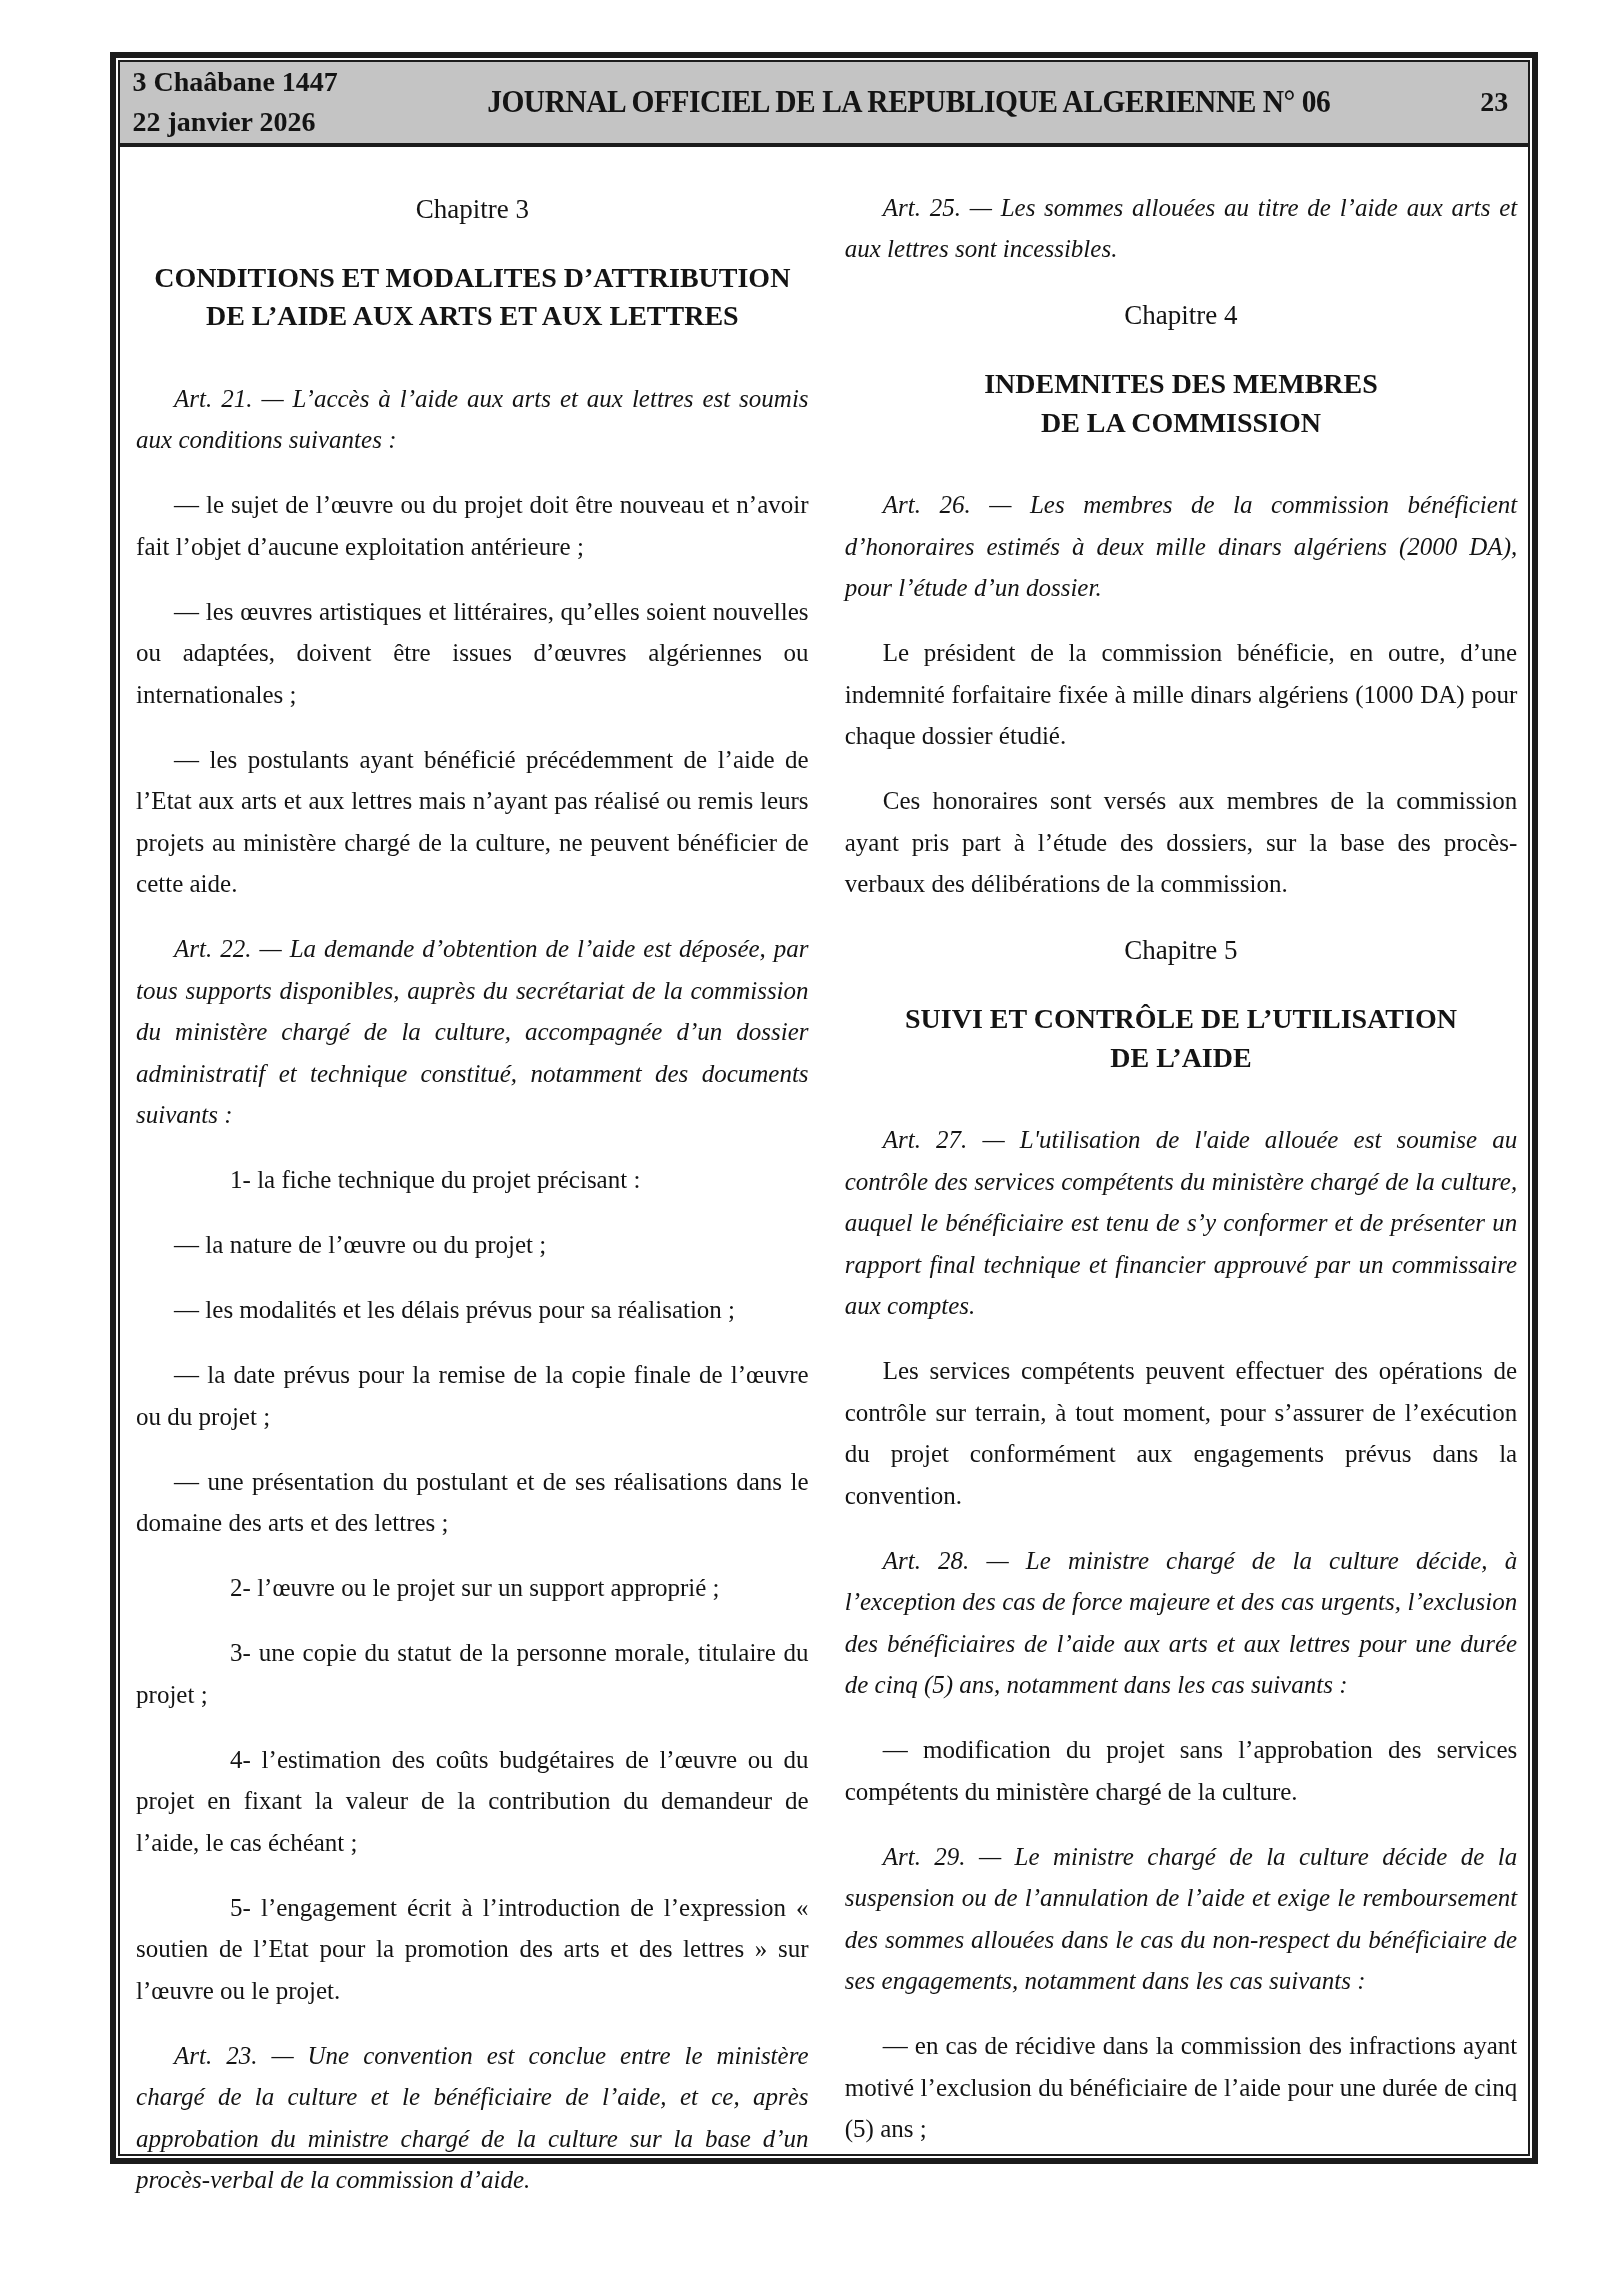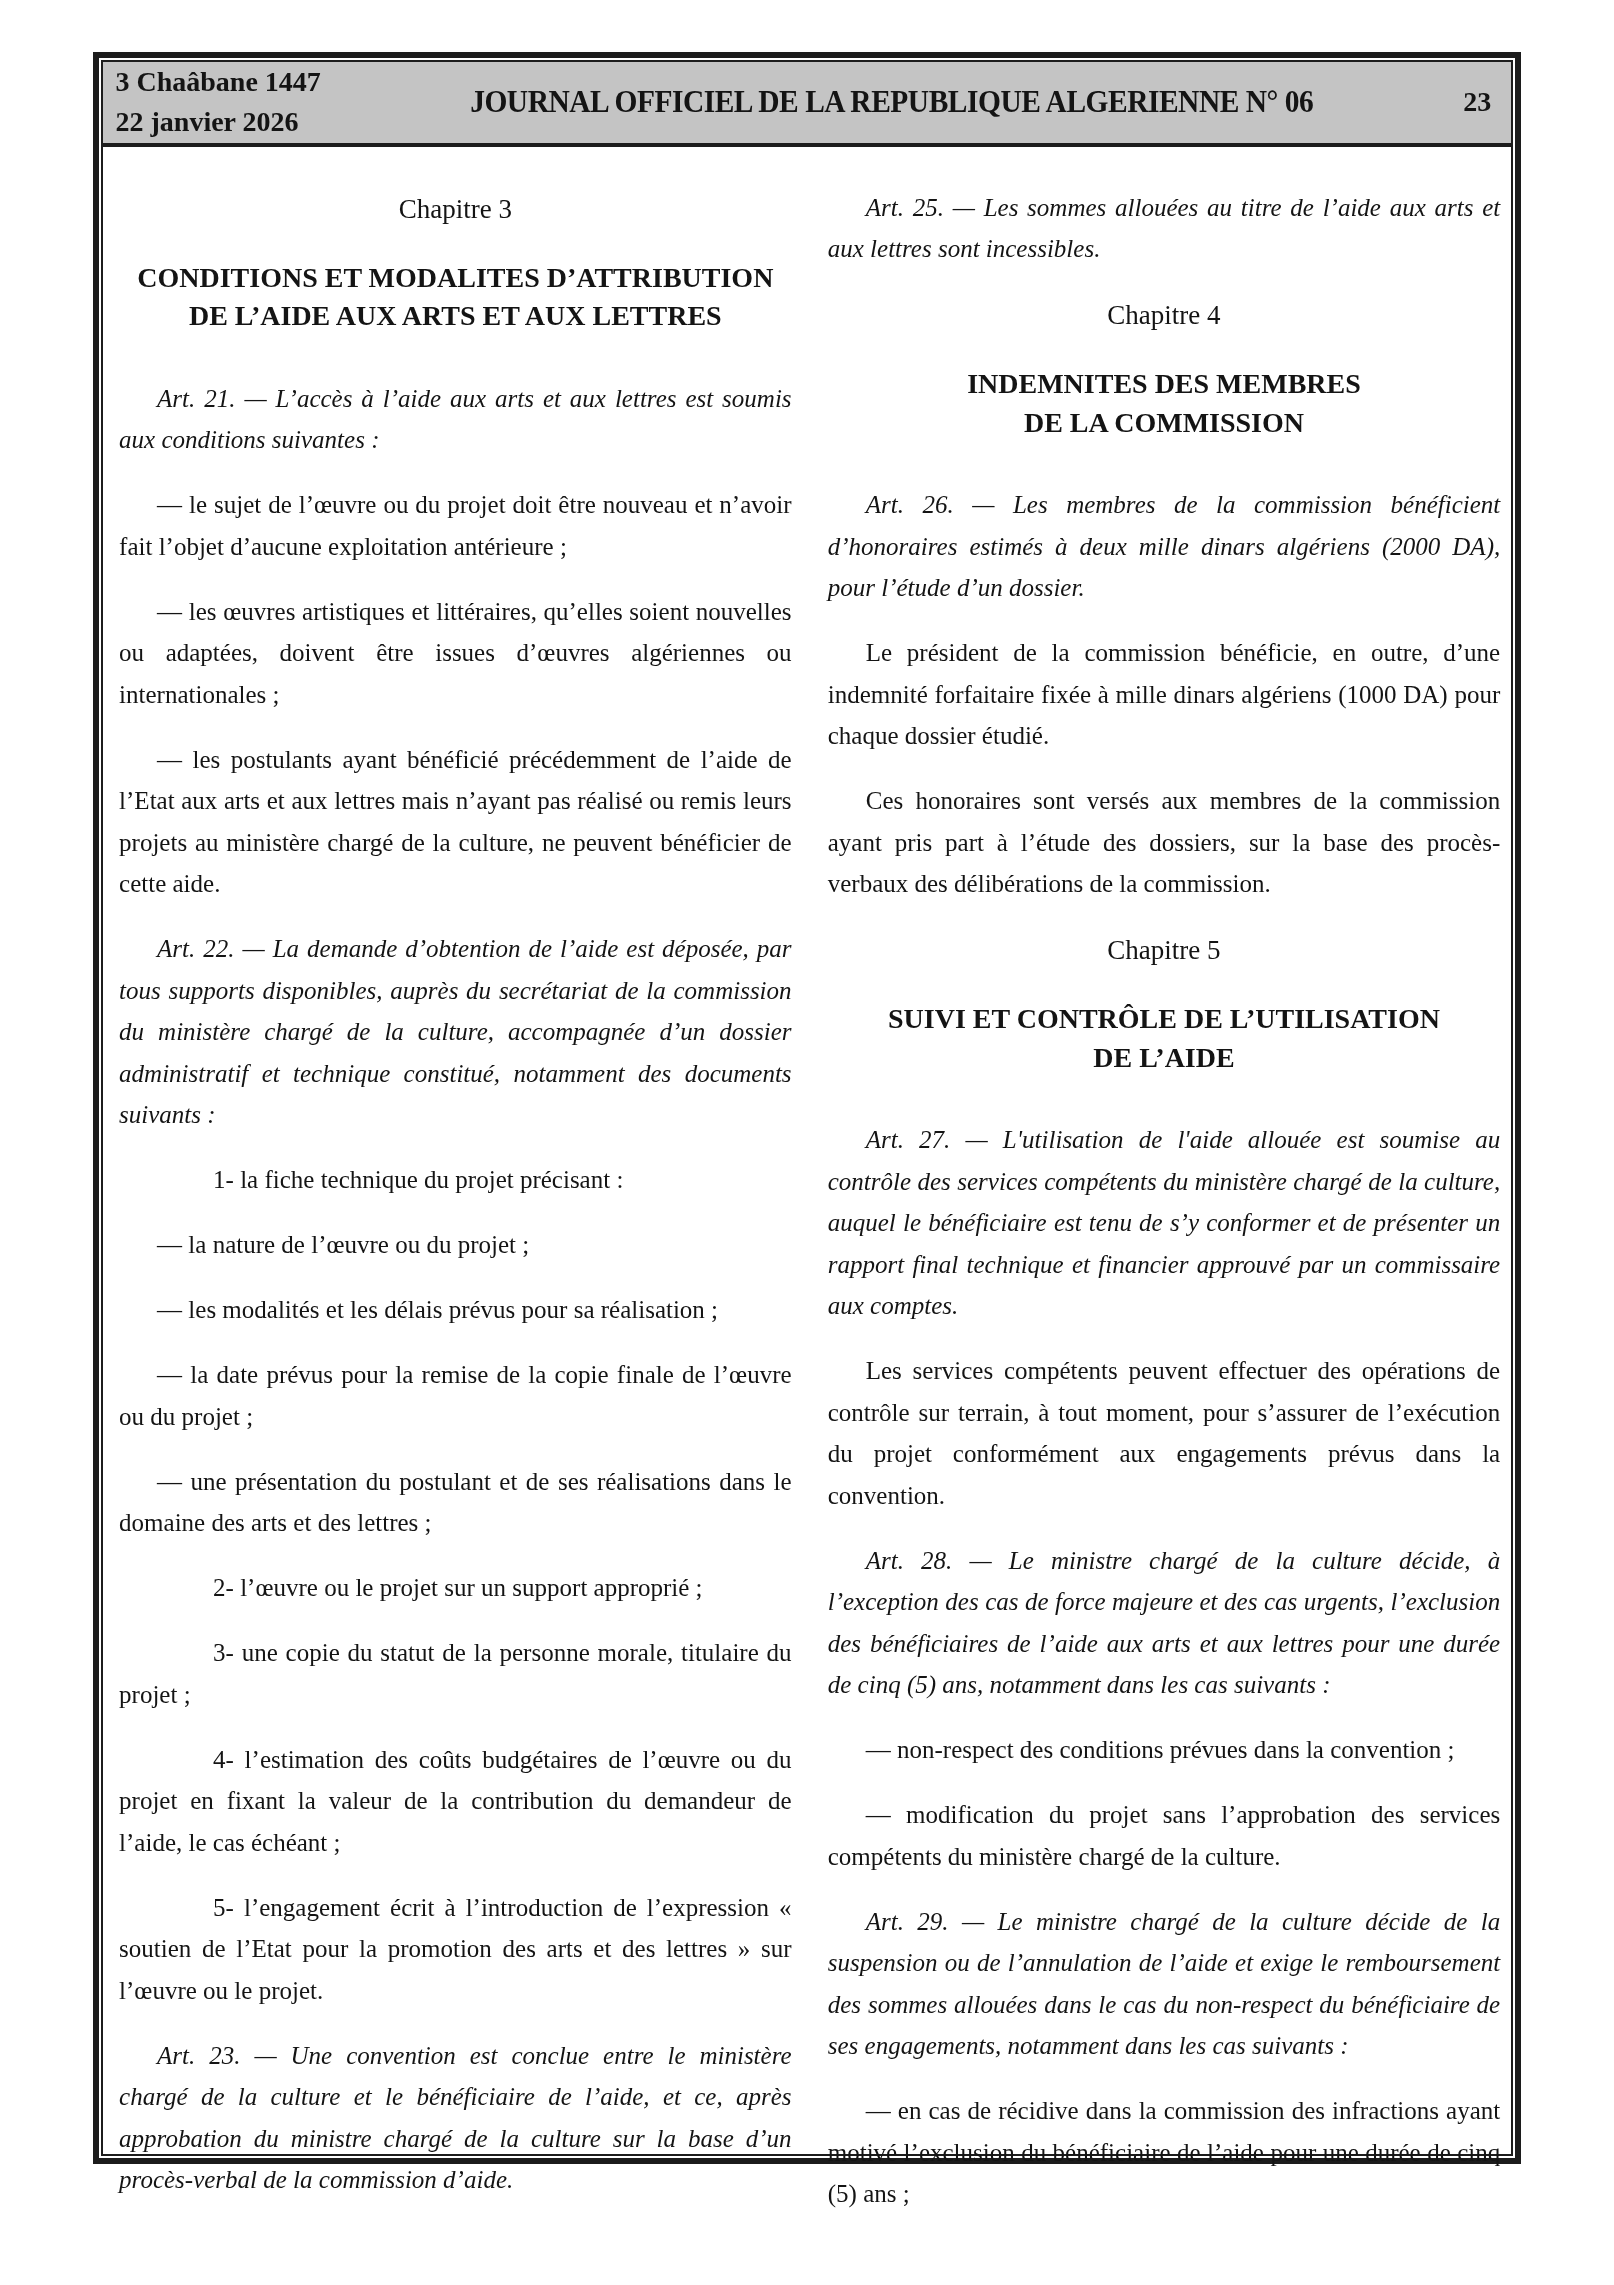--- a/index.html
+++ b/index.html
@@ -5,21 +5,21 @@
   html,body{margin:0;padding:0;background:#ffffff;}
   .sheet{
     position:relative;
     width:1615px;height:2285px;
     background:#ffffff;
     font-family:"Liberation Serif", serif;
     color:#141414;
     overflow:hidden;
   }
   .frame{
-    position:absolute;left:93px;top:52px;
+    position:absolute;left:110px;top:52px;
     width:1416px;height:2100px;
     border:6.3px solid #1c1c1c;
   }
   .frame-inner{
     position:absolute;inset:1.8px;
     border:2.7px solid #1c1c1c;
     display:flex;flex-direction:column;
   }
   .page-header{
     flex:0 0 auto;
@@ -108,21 +108,20 @@
 DE LA COMMISSION</p>
             <p class="art">Art. 26. — Les membres de la commission bénéficient d’honoraires estimés à deux mille dinars algériens (2000 DA), pour l’étude d’un dossier.</p>
             <p class="para">Le président de la commission bénéficie, en outre, d’une indemnité forfaitaire fixée à mille dinars algériens (1000 DA) pour chaque dossier étudié.</p>
             <p class="para">Ces honoraires sont versés aux membres de la commission ayant pris part à l’étude des dossiers, sur la base des procès-verbaux des délibérations de la commission.</p>
             <p class="chapter">Chapitre 5</p>
             <p class="heading">SUIVI ET CONTRÔLE DE L’UTILISATION
 DE L’AIDE</p>
             <p class="art">Art. 27. — L'utilisation de l'aide allouée est soumise au contrôle des services compétents du ministère chargé de la culture, auquel le bénéficiaire est tenu de s’y conformer et de présenter un rapport final technique et financier approuvé par un commissaire aux comptes.</p>
             <p class="para">Les services compétents peuvent effectuer des opérations de contrôle sur terrain, à tout moment, pour s’assurer de l’exécution du projet conformément aux engagements prévus dans la convention.</p>
             <p class="art">Art. 28. — Le ministre chargé de la culture décide, à l’exception des cas de force majeure et des cas urgents, l’exclusion des bénéficiaires de l’aide aux arts et aux lettres pour une durée de cinq (5) ans, notamment dans les cas suivants :</p>
-            <p class="dash">— non-respect des conditions prévues dans la convention ;</p>
             <p class="dash">— modification du projet sans l’approbation des services compétents du ministère chargé de la culture.</p>
             <p class="art">Art. 29. — Le ministre chargé de la culture décide de la suspension ou de l’annulation de l’aide et exige le remboursement des sommes allouées dans le cas du non-respect du bénéficiaire de ses engagements, notamment dans les cas suivants :</p>
             <p class="dash">— en cas de récidive dans la commission des infractions ayant motivé l’exclusion du bénéficiaire de l’aide pour une durée de cinq (5) ans ;</p>
           </div>
       </div>
 
     </div>
   </div>
 </div>
 

